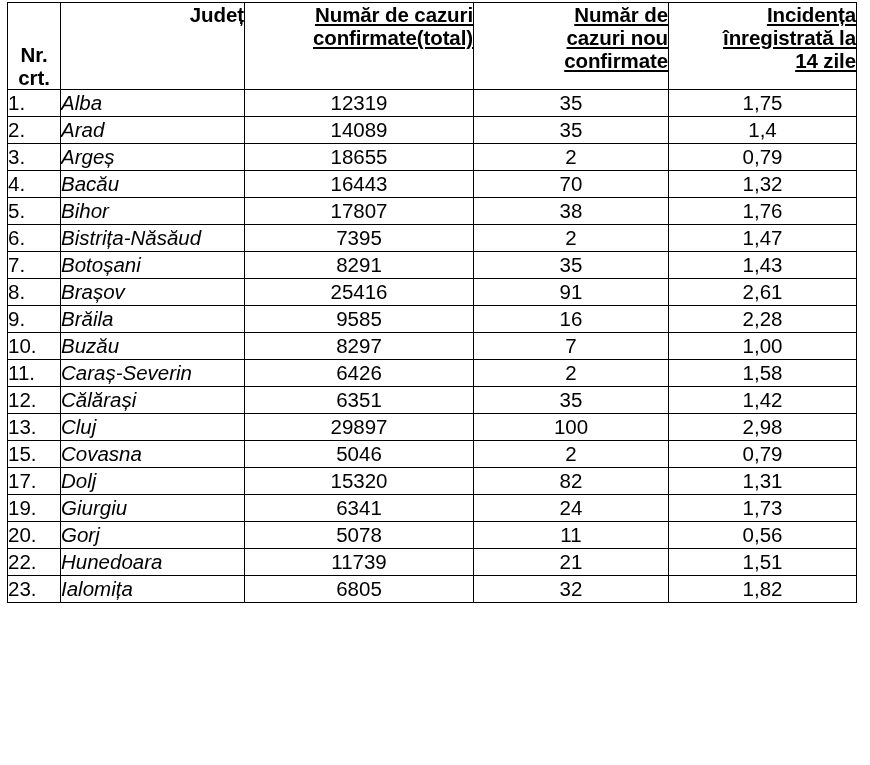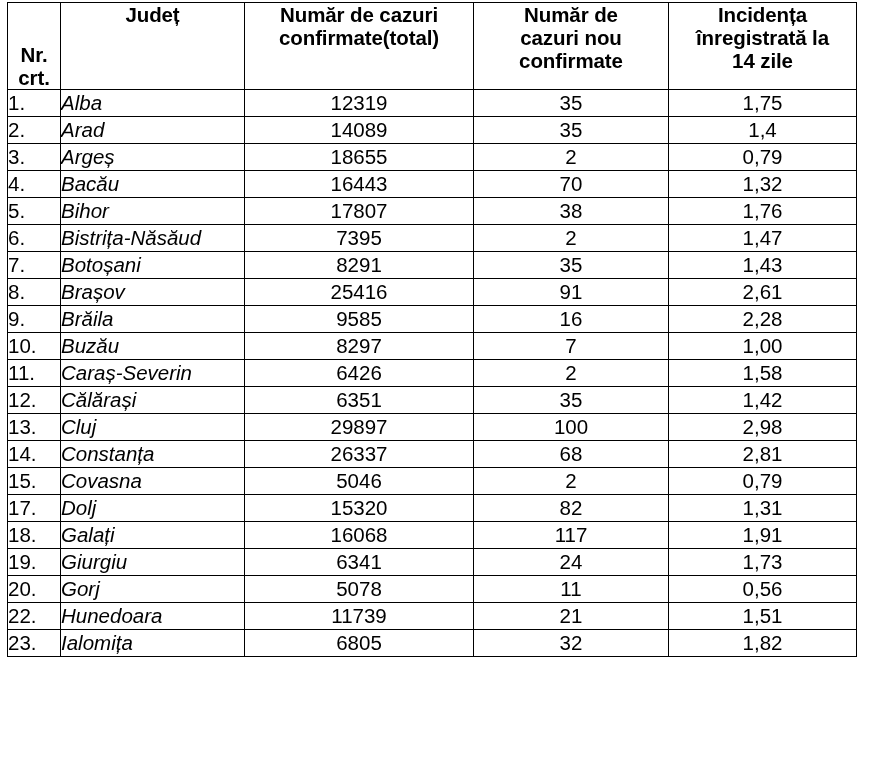--- a/index.html
+++ b/index.html
@@ -53,28 +53,29 @@
     letter-spacing: -0.1px;
   }
   th.h-nr {
     text-align: center;
     vertical-align: bottom;
     padding: 0 0 7px 7px;
     font-size: 20.5px;
   }
   th.h-nr .l1, th.h-nr .l2 { display: block; }
   th.h-jud {
-    text-align: center;
+    text-align: right;
     vertical-align: top;
     padding-top: 4px;
   }
   th.h-ctr {
-    text-align: center;
+    text-align: right;
     vertical-align: top;
     padding: 4px 4px 0 4px;
+    text-decoration: underline;
   }
   th.h-ctr .ln { display: block; }
 
   
   tbody td {
     height: 26px;
     font-size: 20.5px;
     line-height: 26px;
     white-space: nowrap;
     overflow: hidden;
@@ -216,48 +217,34 @@
           <td class="d-num">1,42</td>
         </tr>
         <tr>
           <td class="d-nr">13.</td>
           <td class="d-jud">Cluj</td>
           <td class="d-num">29897</td>
           <td class="d-num">100</td>
           <td class="d-num">2,98</td>
         </tr>
         <tr>
-          <td class="d-nr">14.</td>
-          <td class="d-jud">Constanța</td>
-          <td class="d-num">26337</td>
-          <td class="d-num">68</td>
-          <td class="d-num">2,81</td>
-        </tr>
-        <tr>
           <td class="d-nr">15.</td>
           <td class="d-jud">Covasna</td>
           <td class="d-num">5046</td>
           <td class="d-num">2</td>
           <td class="d-num">0,79</td>
         </tr>
         <tr>
           <td class="d-nr">17.</td>
           <td class="d-jud">Dolj</td>
           <td class="d-num">15320</td>
           <td class="d-num">82</td>
           <td class="d-num">1,31</td>
         </tr>
         <tr>
-          <td class="d-nr">18.</td>
-          <td class="d-jud">Galați</td>
-          <td class="d-num">16068</td>
-          <td class="d-num">117</td>
-          <td class="d-num">1,91</td>
-        </tr>
-        <tr>
           <td class="d-nr">19.</td>
           <td class="d-jud">Giurgiu</td>
           <td class="d-num">6341</td>
           <td class="d-num">24</td>
           <td class="d-num">1,73</td>
         </tr>
         <tr>
           <td class="d-nr">20.</td>
           <td class="d-jud">Gorj</td>
           <td class="d-num">5078</td>

